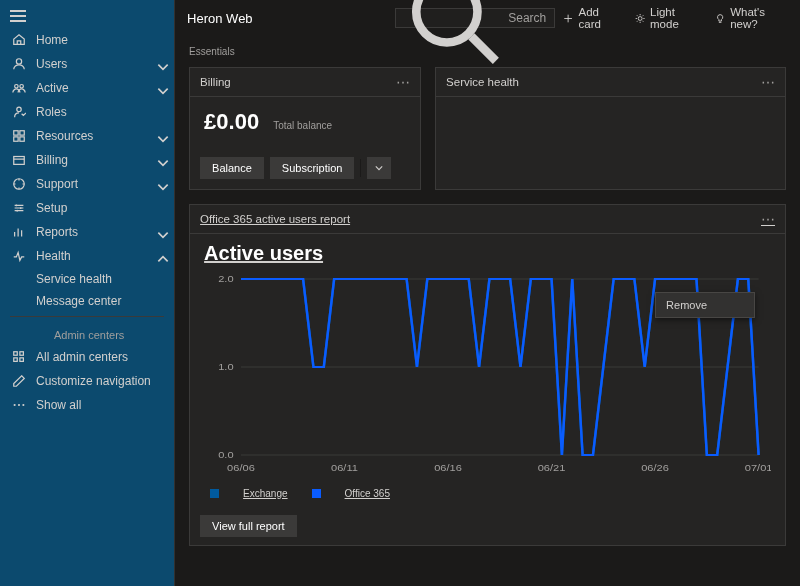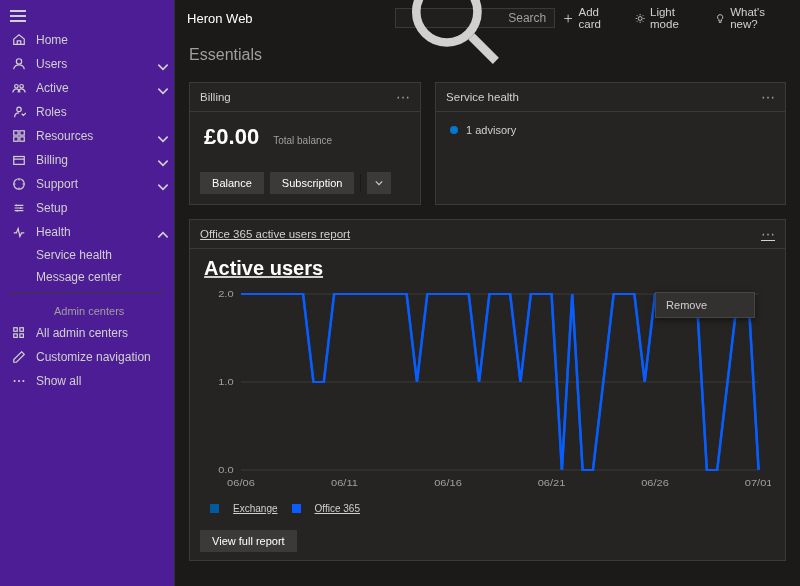--- a/index.html
+++ b/index.html
@@ -9,21 +9,21 @@
     color: #d2d0ce;
     width: 800px;
     height: 586px;
     overflow: hidden;
     font-size: 12px;
   }
   .app { display: flex; height: 100%; }
   
   .sidebar {
     width: 192px;
-    background: #4c1d95;
+    background: #0c4a6e;
     display: flex;
     flex-direction: column;
     padding-top: 4px;
     border-right: 1px solid #323130;
   }
   .hamburger-row { padding: 6px 10px; }
   .hamburger { width:16px; height:12px; display:flex; flex-direction:column; justify-content:space-between; cursor:pointer;}
   .hamburger span{ display:block; height:2px; background:#d2d0ce; }
   .nav-item {
     display:flex; align-items:center; gap:10px;
@@ -59,21 +59,21 @@
   }
   .spacer { flex:1; }
   .top-actions { display:flex; gap:4px; padding-right:10px;}
   .top-btn {
     display:flex; align-items:center; gap:5px;
     padding:4px 8px; cursor:pointer; color:#d2d0ce;
     font-size:11.5px;
   }
   .top-btn svg{ width:13px; height:13px; }
   .content { padding: 10px 14px; overflow:auto; position:relative;}
-  .essentials-label { font-size:16px; color:#a19f9d; margin-bottom:18px;}
+  .essentials-label { font-size:10px; color:#a19f9d; margin-bottom:10px;}
   .cards-row { display:flex; gap:14px; margin-bottom:14px;}
   .card {
     background:#252423;
     border:1px solid #3b3a39;
     flex:1;
     display:flex; flex-direction:column;
   }
   .card-header {
     display:flex; justify-content:space-between; align-items:center;
     padding:8px 10px;
@@ -94,21 +94,21 @@
   .btn.split { padding:5px 8px; }
   .adv-heading { font-size:18px; font-weight:600; color:#fff; margin-bottom:16px;}
   .adv-row { display:flex; align-items:center; gap:8px; font-size:11px; color:#d2d0ce;}
   .dot { width:8px; height:8px; border-radius:50%; background:#0078d4; display:inline-block;}
   .sq { width:9px; height:9px; display:inline-block;}
   
   .chart-card { background:#252423; border:1px solid #3b3a39;text-decoration:underline; }
   .chart-title { font-size:20px; font-weight:600; color:#fff; padding:8px 14px 4px;}
   .chart-wrap { padding:0 14px 6px; }
   svg.chart { width:100%; height:210px; }
-  .legend { display:flex; gap:14px; padding:0 20px 8px; font-size:10px; color:#d2d0ce; align-items:center;}
+  .legend { display:flex; gap:24px; padding:0 20px 8px; font-size:10px; color:#d2d0ce; align-items:center;}
   .chart-footer { padding:8px 10px;}
   .axis-label { font-size:9px; fill:#a19f9d;}
   
   .flyout {
     position:absolute;
     top:256px; left:480px;
     width:100px; height:26px;
     background:#323130;
     border:1px solid #484644;
     color:#d2d0ce;
@@ -204,20 +204,31 @@
           <svg viewBox="0 0 16 16">
             <path class="icon-stroke" d="M3 5h10M3 8h10M3 11h10"></path>
             <circle cx="5" cy="5" r="1" fill="#d2d0ce"></circle>
             <circle cx="10" cy="8" r="1" fill="#d2d0ce"></circle>
             <circle cx="6" cy="11" r="1" fill="#d2d0ce"></circle>
           </svg>
           <span>Setup</span>
         </div>
         <div class="nav-item">
           <svg viewBox="0 0 16 16">
+            <line class="icon-stroke" x1="3" y1="13" x2="3" y2="8"></line>
+            <line class="icon-stroke" x1="7" y1="13" x2="7" y2="4"></line>
+            <line class="icon-stroke" x1="11" y1="13" x2="11" y2="6"></line>
+          </svg>
+          <span>Reports</span>
+          <span class="chev"><svg viewBox="0 0 12 10" width="10" height="10">
+              <path class="icon-stroke" d="M2 3l4 4 4-4"></path>
+            </svg></span>
+        </div>
+        <div class="nav-item">
+          <svg viewBox="0 0 16 16">
             <path class="icon-stroke" d="M2 9h3l2-5 2 9 2-4h3"></path>
           </svg>
           <span>Health</span>
           <span class="chev"><svg viewBox="0 0 12 10" width="10" height="10">
               <path class="icon-stroke" d="M2 7l4-4 4 4"></path>
             </svg></span>
         </div>
       </div>
     <div id="nav-health-sub">
         <div class="nav-sub">Service health</div>
@@ -324,24 +335,20 @@
             </button>
           </div>
         </div>
 
         <div class="card">
           <div class="card-header">
             <span>Service health</span>
             <span class="ellipsis">⋯</span>
           </div>
           <div class="card-body">
-            <div class="adv-row">
-              <span class="dot"></span>
-              <span>1 advisory</span>
-            </div>
           </div>
         </div>
       </div>
 
       <div class="chart-card">
         <div class="card-header">
           <span>Office 365 active users report</span>
           <span class="ellipsis">⋯</span>
         </div>
         <div class="chart-title">Active users</div>

